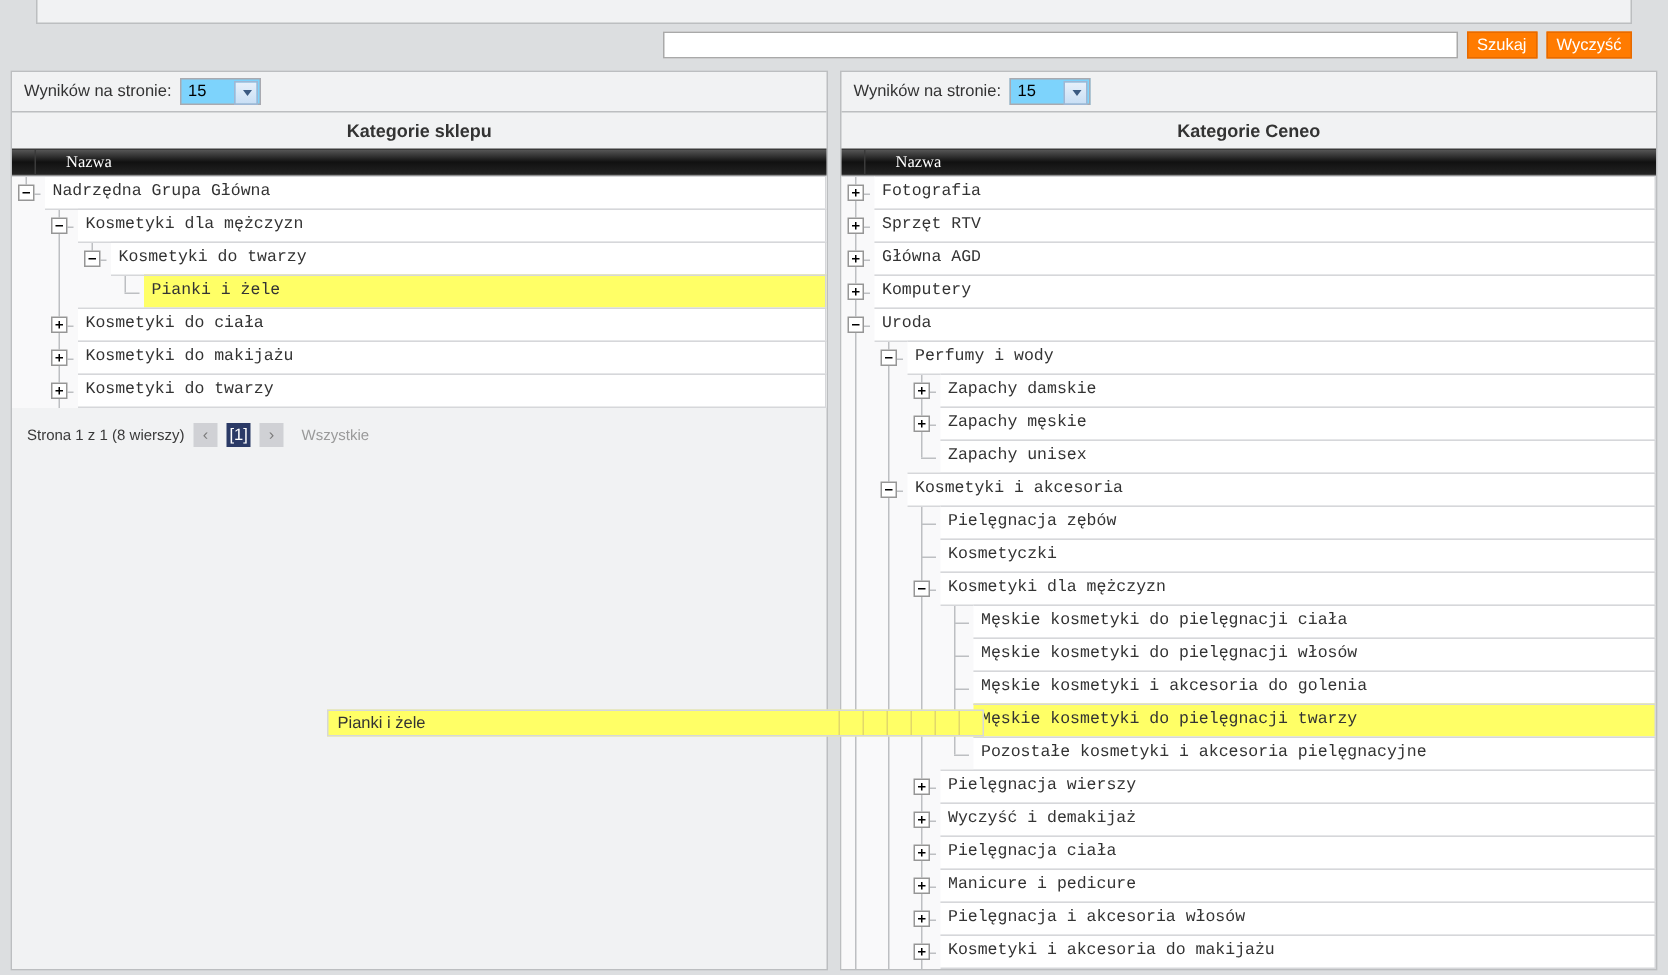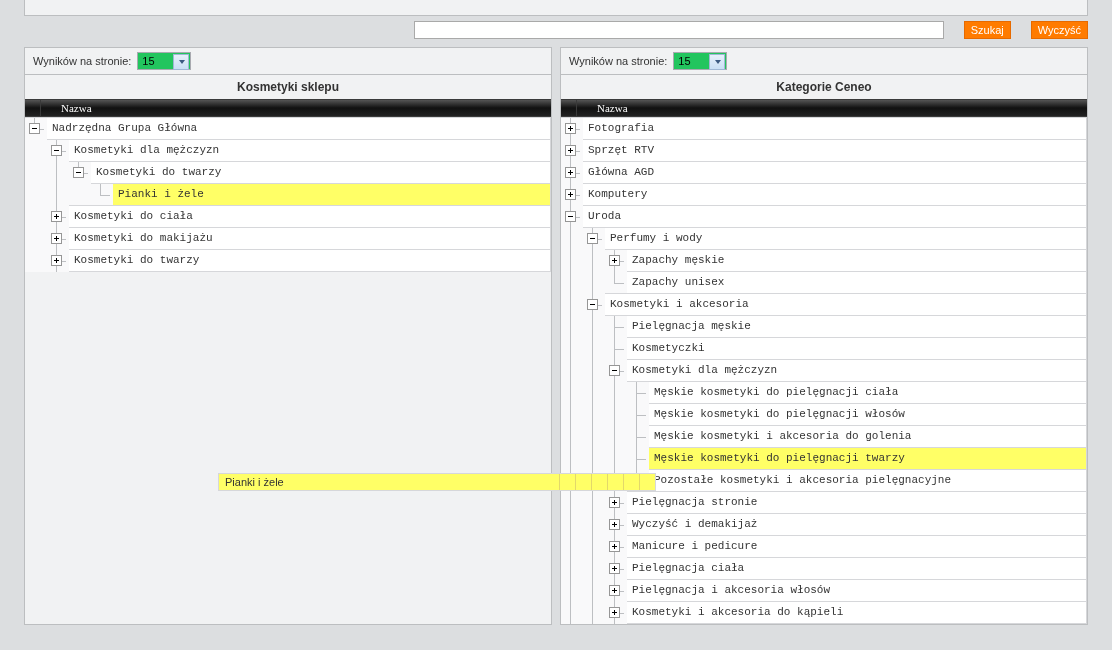--- a/index.html
+++ b/index.html
@@ -2,27 +2,27 @@
 <html><head>
 <meta charset="utf-8">
 <style>
 * { box-sizing: border-box; margin: 0; padding: 0; }
 body { font-family: Tahoma, Verdana, sans-serif; font-size: 11px; background: #dcdee0; color: #333; }
 .page { width: 1112px; height: 650px; position: relative; }
 
 .top-bar { border: 1px solid #bcbec0; background: #f1f2f3; margin: 0 24px 5px 24px; height: 16px; border-top: none;}
 .search-row { margin: 0 24px 8px 24px; display: flex; justify-content: flex-end; align-items: stretch; gap: 0; }
 .search-row input { width: 530px; height: 18px; border: 1px solid #a9a9a9; background: #fff; font-size: 11px; padding: 0 3px; }
-.btn { background: #ff7b00; color: #fff; border: 1px solid #e66a00; font-size: 11px; padding: 1px 6px; cursor: pointer; font-family: inherit; height: 18px; margin-left: 20px; }
-
-.cols { display: flex; gap: 8px; margin: 0 24px; }
+.btn { background: #ff7b00; color: #fff; border: 1px solid #e66a00; font-size: 11px; padding: 1px 6px; cursor: pointer; font-family: inherit; height: 18px; margin-left: 6px; }
+
+.cols { display: flex; gap: 8px; margin: 0 7px; }
 .panel { flex: 1; border: 1px solid #bcbec0; background: #f1f2f3; }
 .panel-top { border-bottom: 1px solid #bcbec0; padding: 4px 8px; display: flex; align-items: center; gap: 6px; }
 .panel-top label { font-size: 11px; }
-.sel { border: 1px solid #a9aab0; background: #22c55e; font-size: 11px; height: 18px; width: 54px; }
+.sel { border: 1px solid #a9aab0; background: #7dd3fc; font-size: 11px; height: 18px; width: 54px; }
 .sel-wrap { position: relative; display: inline-block; }
 .sel-wrap::after { content: ""; position: absolute; right: 2px; top: 2px; width: 14px; height: 14px; background: linear-gradient(#e7f0fa,#c9dff5); border: 1px solid #9fb7d4; pointer-events: none; }
 .sel-wrap::before { content: ""; position: absolute; right: 6px; top: 8px; border-left: 3px solid transparent; border-right: 3px solid transparent; border-top: 4px solid #3b5a82; z-index: 1; pointer-events: none;}
 
 .panel-title { text-align: center; font-weight: bold; font-size: 12px; padding: 5px 0; }
 .grid-head { background: linear-gradient(#555, #111 50%, #222); color: #fff; height: 18px; display: flex; align-items: center; padding-left: 20px; border: 1px solid #3a3a3a; border-left: none; border-right: none; position: relative;}
 .grid-head::before { content:""; position:absolute; left:0; top:0; width:15px; height:100%; border-right:1px solid #3a3a3a;}
 .grid-head span { line-height:18px; padding-left: 16px; font-family: Liberation Serif, serif;}
 .tree-area { background: #f9f9fa; border-top: 1px solid #d6d7da; }
 .row { display: flex; align-items: stretch; height: 22px; font-family: Liberation Mono, monospace; }
@@ -61,21 +61,21 @@
   <button class="btn">Wyczyść</button>
 </div>
 
 <div class="cols">
 
   <div class="panel">
     <div class="panel-top">
       <label>Wyników na stronie:</label>
       <span class="sel-wrap"><select class="sel"><option>15</option></select></span>
     </div>
-    <div class="panel-title">Kosmetyki sklepu</div>
+    <div class="panel-title">Kategorie sklepu</div>
     <div class="grid-head">
           <span>Nazwa</span>
         </div>
     <div class="tree-area">
       <div class="row">
             <div class="gut last">
               <div class="exp"></div>
             </div>
             <div class="cell">Nadrzędna Grupa Główna</div>
           </div>
@@ -115,20 +115,27 @@
             </div>
             <div class="cell">Kosmetyki do makijażu</div>
           </div>
       <div class="row">
             <div class="pad notree"></div>
             <div class="gut">
               <div class="exp plus"></div>
             </div>
             <div class="cell">Kosmetyki do twarzy</div>
           </div>
+    </div>
+    <div class="pager">
+      <span class="pg-info">Strona 1 z 1 (8 wierszy)</span>
+      <span class="pg-btn">‹</span>
+      <span class="pg-btn active">[1]</span>
+      <span class="pg-btn">›</span>
+      <span class="pg-all">Wszystkie</span>
     </div>
   </div>
 
   <div class="panel">
     <div class="panel-top">
       <label>Wyników na stronie:</label>
       <span class="sel-wrap"><select class="sel"><option>15</option></select></span>
     </div>
     <div class="panel-title">Kategorie Ceneo</div>
     <div class="grid-head">
@@ -171,40 +178,48 @@
               <div class="exp"></div>
             </div>
             <div class="cell">Perfumy i wody</div>
           </div>
       <div class="row">
             <div class="pad"></div>
             <div class="pad"></div>
             <div class="gut">
               <div class="exp plus"></div>
             </div>
+            <div class="cell">Zapachy damskie</div>
+          </div>
+      <div class="row">
+            <div class="pad"></div>
+            <div class="pad"></div>
+            <div class="gut">
+              <div class="exp plus"></div>
+            </div>
             <div class="cell">Zapachy męskie</div>
           </div>
       <div class="row">
             <div class="pad"></div>
             <div class="pad"></div>
             <div class="gut last"></div>
             <div class="cell">Zapachy unisex</div>
           </div>
       <div class="row">
             <div class="pad"></div>
             <div class="gut">
               <div class="exp"></div>
             </div>
             <div class="cell">Kosmetyki i akcesoria</div>
           </div>
       <div class="row">
             <div class="pad"></div>
             <div class="pad"></div>
             <div class="gut"></div>
-            <div class="cell">Pielęgnacja męskie</div>
+            <div class="cell">Pielęgnacja zębów</div>
           </div>
       <div class="row">
             <div class="pad"></div>
             <div class="pad"></div>
             <div class="gut"></div>
             <div class="cell">Kosmetyczki</div>
           </div>
       <div class="row">
             <div class="pad"></div>
             <div class="pad"></div>
@@ -247,61 +262,61 @@
             <div class="pad"></div>
             <div class="gut last"></div>
             <div class="cell">Pozostałe kosmetyki i akcesoria pielęgnacyjne</div>
           </div>
       <div class="row">
             <div class="pad"></div>
             <div class="pad"></div>
             <div class="gut">
               <div class="exp plus"></div>
             </div>
-            <div class="cell">Pielęgnacja stronie</div>
+            <div class="cell">Pielęgnacja wierszy</div>
           </div>
       <div class="row">
             <div class="pad"></div>
             <div class="pad"></div>
             <div class="gut">
               <div class="exp plus"></div>
             </div>
             <div class="cell">Wyczyść i demakijaż</div>
           </div>
       <div class="row">
             <div class="pad"></div>
             <div class="pad"></div>
             <div class="gut">
               <div class="exp plus"></div>
             </div>
+            <div class="cell">Pielęgnacja ciała</div>
+          </div>
+      <div class="row">
+            <div class="pad"></div>
+            <div class="pad"></div>
+            <div class="gut">
+              <div class="exp plus"></div>
+            </div>
             <div class="cell">Manicure i pedicure</div>
           </div>
       <div class="row">
             <div class="pad"></div>
             <div class="pad"></div>
             <div class="gut">
               <div class="exp plus"></div>
             </div>
-            <div class="cell">Pielęgnacja ciała</div>
-          </div>
-      <div class="row">
-            <div class="pad"></div>
-            <div class="pad"></div>
-            <div class="gut">
-              <div class="exp plus"></div>
-            </div>
             <div class="cell">Pielęgnacja i akcesoria włosów</div>
           </div>
       <div class="row">
             <div class="pad"></div>
             <div class="pad"></div>
             <div class="gut">
               <div class="exp plus"></div>
             </div>
-            <div class="cell">Kosmetyki i akcesoria do kąpieli</div>
+            <div class="cell">Kosmetyki i akcesoria do makijażu</div>
           </div>
     </div>
   </div>
 </div>
 
 <div class="connector" style="left:218px; top:473px; width:438px;">
   <span class="lbl">Pianki i żele</span>
   <div style="flex:1"></div>
   <div class="spacer" style="width:16px;"></div>
   <div class="spacer" style="width:16px;"></div>

